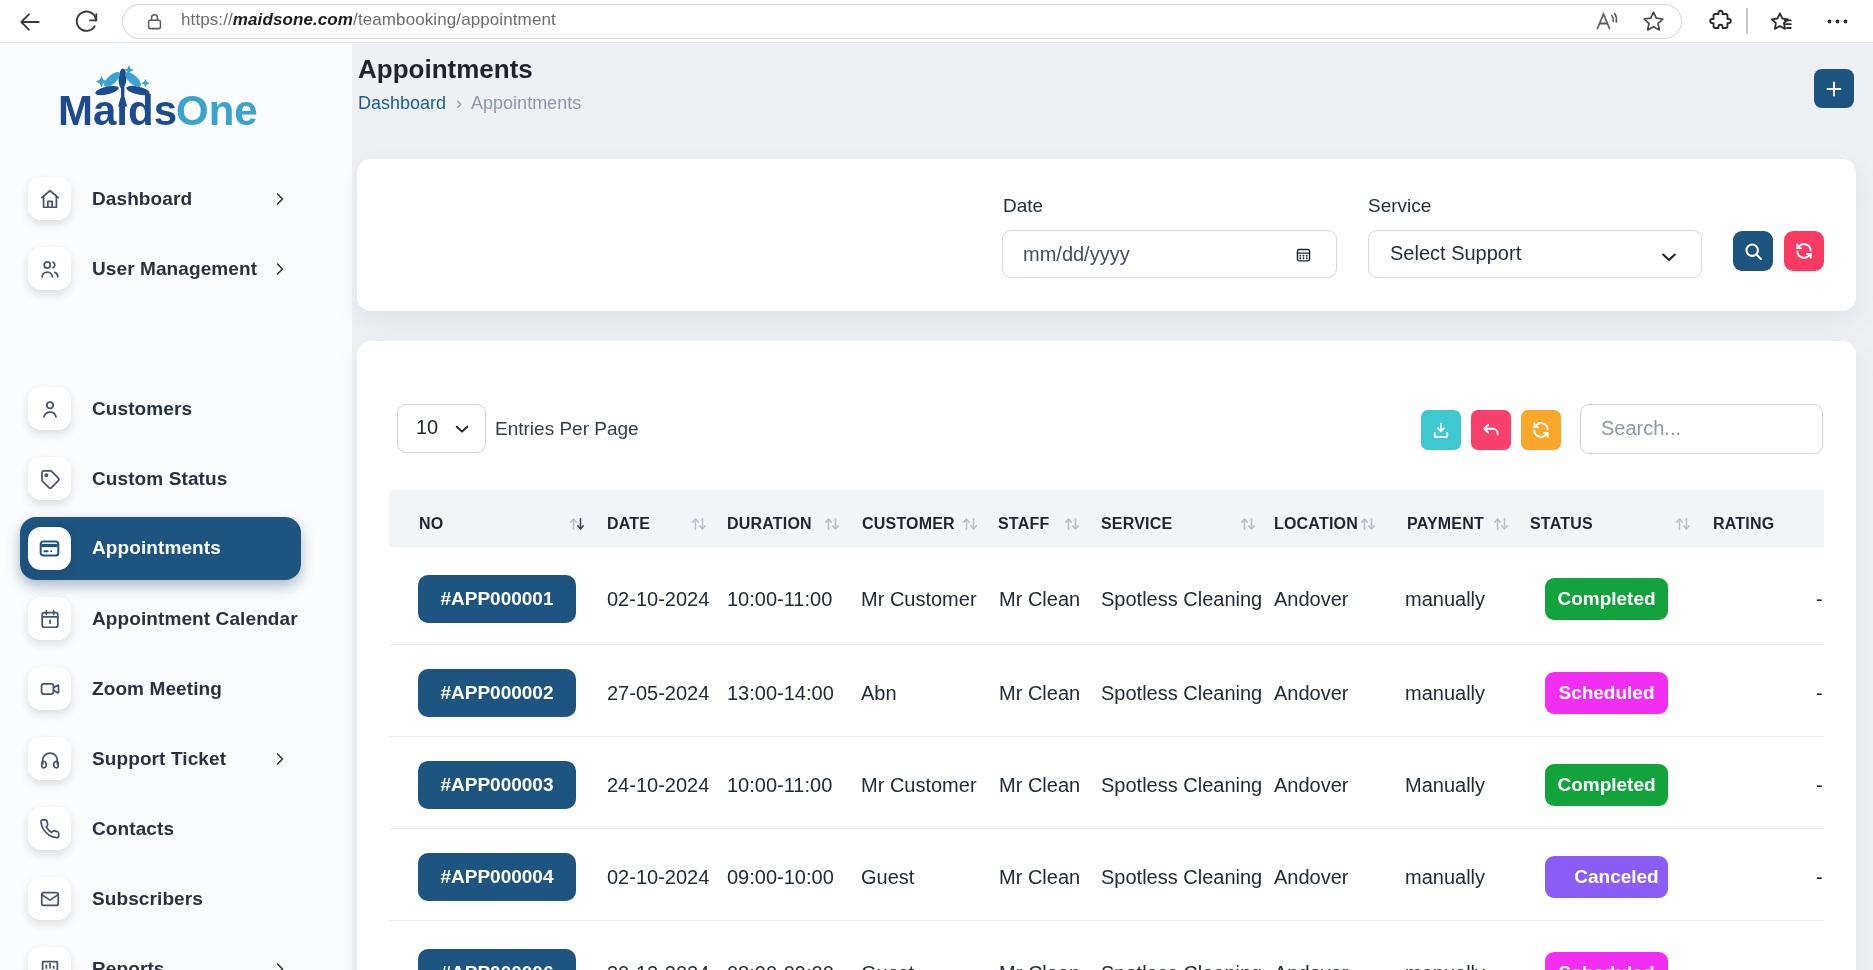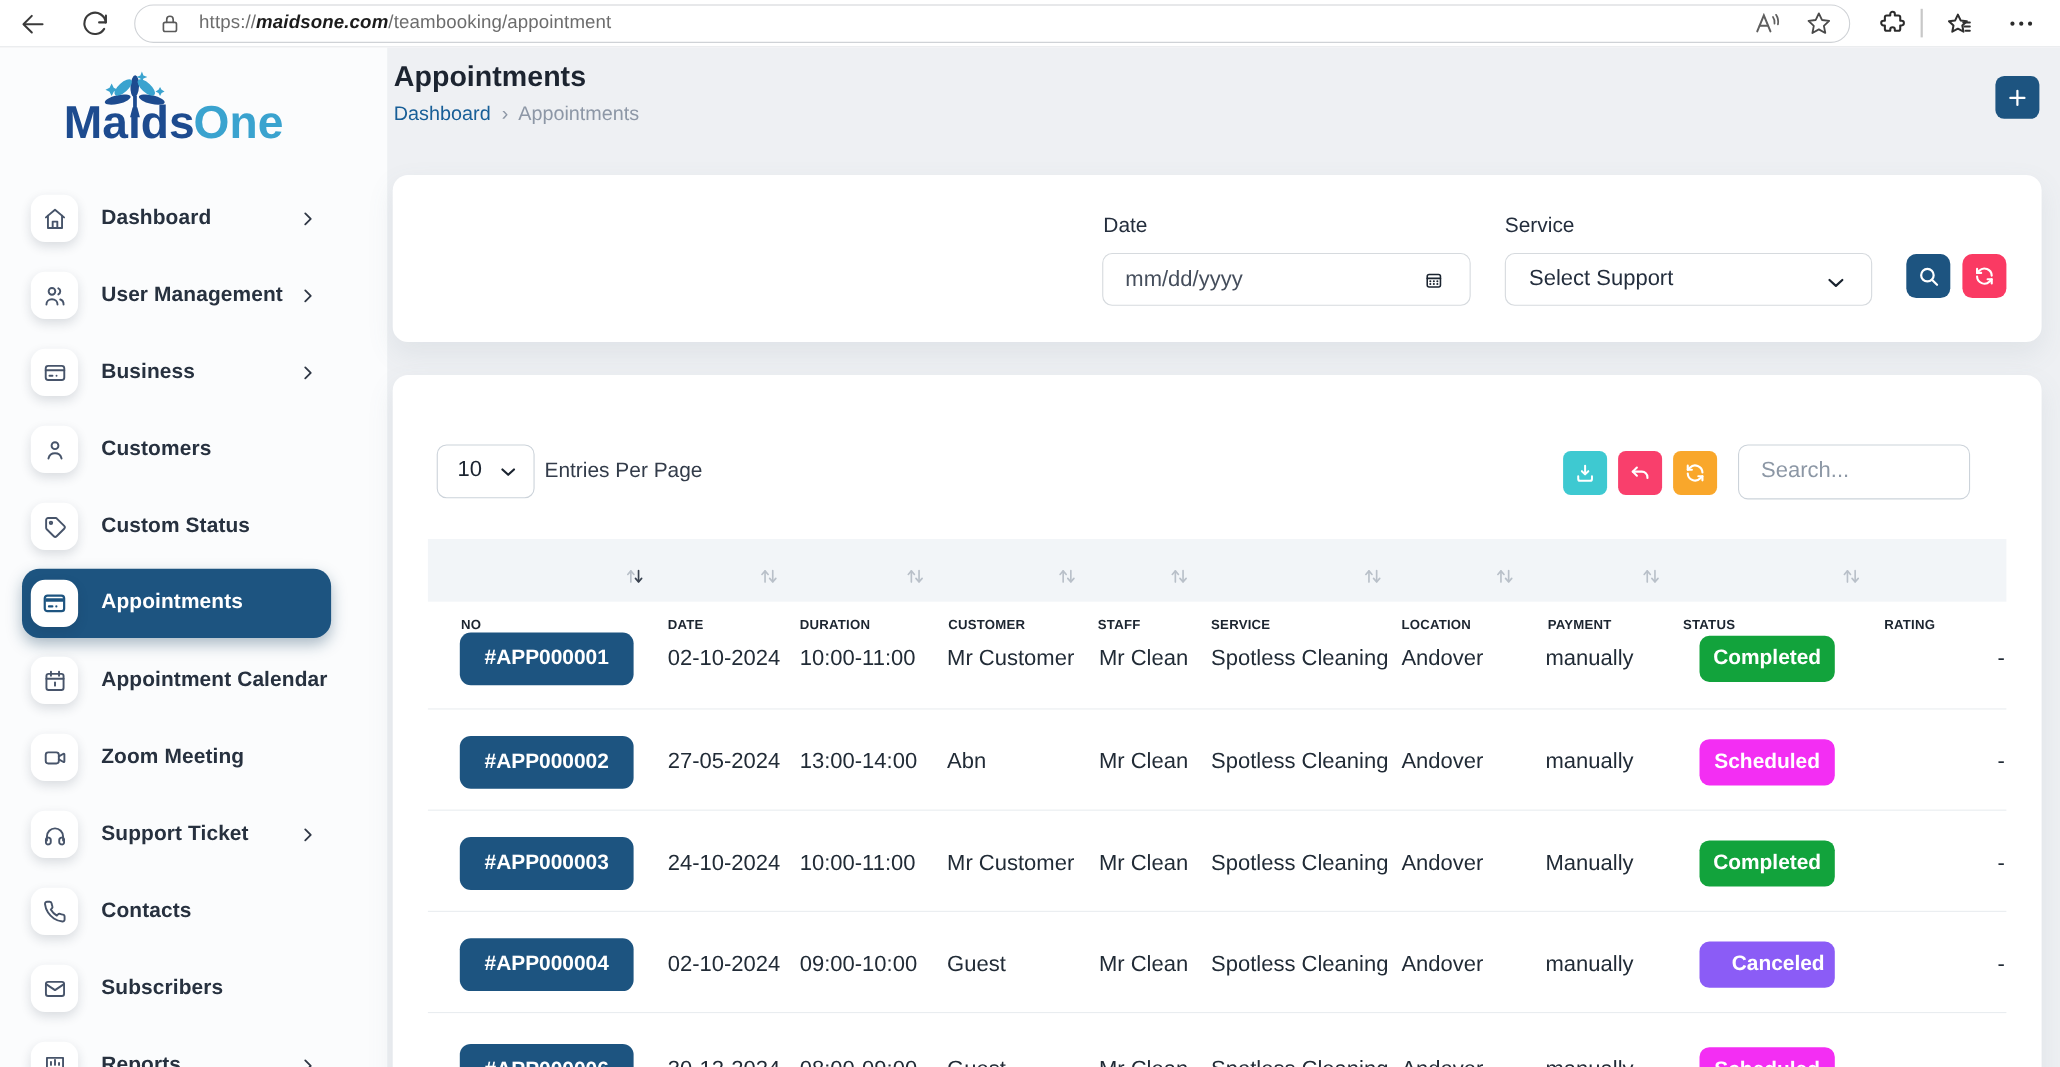--- a/index.html
+++ b/index.html
@@ -28,21 +28,21 @@
   .crumb .d { color:#175e97; }
   .addbtn { position:absolute; left:1814px; top:26px; width:40px; height:39px; background:#1d5480; border-radius:8px; color:#fff; }
   
   .card1 { position:absolute; left:357px; top:116px; width:1499px; height:152px; background:#fff; border-radius:14px; box-shadow:0 10px 24px rgba(100,116,139,.10); }
   .card2 { position:absolute; left:357px; top:298px; width:1499px; height:700px; background:#fff; border-radius:14px; box-shadow:0 10px 24px rgba(100,116,139,.10); }
   .flabel { position:absolute; top:36px; font-size:19px; color:#242e3d; }
   .finput { position:absolute; top:71px; height:48px; border:1px solid #d6dade; border-radius:9px; background:#fff; }
   .btn40 { position:absolute; width:40px; height:40px; border-radius:9px; display:flex; align-items:center; justify-content:center; }
   
   .thead { position:absolute; left:32px; top:149px; width:1435px; height:57px; background:#f2f5f8; }
-  .th { position:absolute; top:calc(50% + 5px); transform:translateY(-50%); font-size:12px; font-weight:700; color:#1c2530; letter-spacing:0.2px;margin-top:44px; }
+  .th { position:absolute; top:calc(50% + 5px); transform:translateY(-50%); font-size:16px; font-weight:700; color:#1c2530; letter-spacing:0.2px; }
   .sorti { position:absolute; top:calc(50% + 5px); transform:translateY(-50%); }
   .trow { position:absolute; left:32px; width:1435px; height:92px; border-bottom:1px solid #e9edf0; }
   .trow1 { height:98px; }
   .td { position:absolute; top:calc(50% + 2px); transform:translateY(-50%); font-size:20px; color:#212b36; }
   .trow1 .td, .trow1 .nob, .trow1 .status { top:calc(50% + 3px); }
   .nob { position:absolute; left:29px; top:calc(50% + 2px); transform:translateY(-50%); width:158px; height:48px; background:#1d5480; border-radius:10px; color:#fff; font-size:19px; font-weight:700; display:flex; align-items:center; justify-content:center; }
   .status { position:absolute; left:1156px; top:calc(50% + 2px); transform:translateY(-50%); height:42px; border-radius:9px; color:#fff; font-size:19px; font-weight:700; display:flex; align-items:center; justify-content:center; width:123px; }
   .st-done { background:#12a33c; }
   .st-sched { background:#f32ef3; }
   .st-cancel { background:#8b5cf6;padding-left:20px; }
@@ -130,34 +130,20 @@
             <path d="M3.5 20.5c0-3.1 2.4-5.2 5.5-5.2s5.5 2.1 5.5 5.2"></path>
             <path d="M15.3 4.5a3.3 3.3 0 0 1 0 6"></path>
             <path d="M17.2 15.6c2.1.6 3.3 2.4 3.3 4.9"></path>
           </svg>
         </div>
         <div class="mlabel">User Management</div>
         <svg class="mchev" width="20" height="20" viewBox="0 0 24 24" fill="none" stroke="#2f3745" stroke-width="2" stroke-linecap="round" stroke-linejoin="round">
           <path d="m9 6 6 6-6 6"></path>
         </svg>
       </div>
-    <div class="mi" style="top:274px">
-        <div class="mbox">
-          <svg width="22" height="22" viewBox="0 0 24 24" fill="none" stroke="#47546a" stroke-width="1.9" stroke-linecap="round" stroke-linejoin="round">
-            <rect x="2.8" y="5" width="18.4" height="14" rx="2.5"></rect>
-            <path d="M2.8 9.3h18.4"></path>
-            <path d="M6.5 14.8h3"></path>
-            <path d="M13.5 14.8h.01"></path>
-          </svg>
-        </div>
-        <div class="mlabel">Business</div>
-        <svg class="mchev" width="20" height="20" viewBox="0 0 24 24" fill="none" stroke="#2f3745" stroke-width="2" stroke-linecap="round" stroke-linejoin="round">
-          <path d="m9 6 6 6-6 6"></path>
-        </svg>
-      </div>
     <div class="mi" style="top:344px">
         <div class="mbox">
           <svg width="22" height="22" viewBox="0 0 24 24" fill="none" stroke="#47546a" stroke-width="1.9" stroke-linecap="round" stroke-linejoin="round">
             <circle cx="12" cy="7.8" r="3.4"></circle>
             <path d="M5.5 20.5c.8-3.3 3.4-5.1 6.5-5.1s5.7 1.8 6.5 5.1"></path>
           </svg>
         </div>
         <div class="mlabel">Customers</div>
       </div>
     <div class="mi" style="top:414px">
@@ -318,21 +304,21 @@
         </svg>
       </div>
     <div class="btn40" style="left:1164px;top:69px;background:#f9a72b;border-radius:7px">
         <svg width="20" height="20" viewBox="0 0 24 24" fill="none" stroke="#fff" stroke-width="2.3" stroke-linecap="round" stroke-linejoin="round">
           <path d="M20 11.5A8 8 0 0 0 6.3 6.2L4 8.5"></path>
           <path d="M4 4v4.5h4.5"></path>
           <path d="M4 12.5a8 8 0 0 0 13.7 5.3l2.3-2.3"></path>
           <path d="M20 20v-4.5h-4.5"></path>
         </svg>
       </div>
-    <div style="position:absolute;left:1223px;top:63px;width:211px;height:50px;border:1px solid #ccd3da;border-radius:9px;background:#fff">
+    <div style="position:absolute;left:1223px;top:63px;width:243px;height:50px;border:1px solid #ccd3da;border-radius:9px;background:#fff">
       <span style="position:absolute;left:20px;top:12px;font-size:20px;color:#8c97a5">Search...</span>
     </div>
 
     <div class="thead">
       <span class="th" style="left:30px">NO</span>
         <svg class="sorti" style="left:180px" width="16" height="16" viewBox="0 0 16 16" fill="none" stroke-linecap="round" stroke-linejoin="round">
           <g stroke="#b9c0c9" stroke-width="1.5">
             <path d="M4.5 13.2V3.2"></path>
             <path d="M1.7 6.2 4.5 3l2.8 3.2"></path>
           </g>

